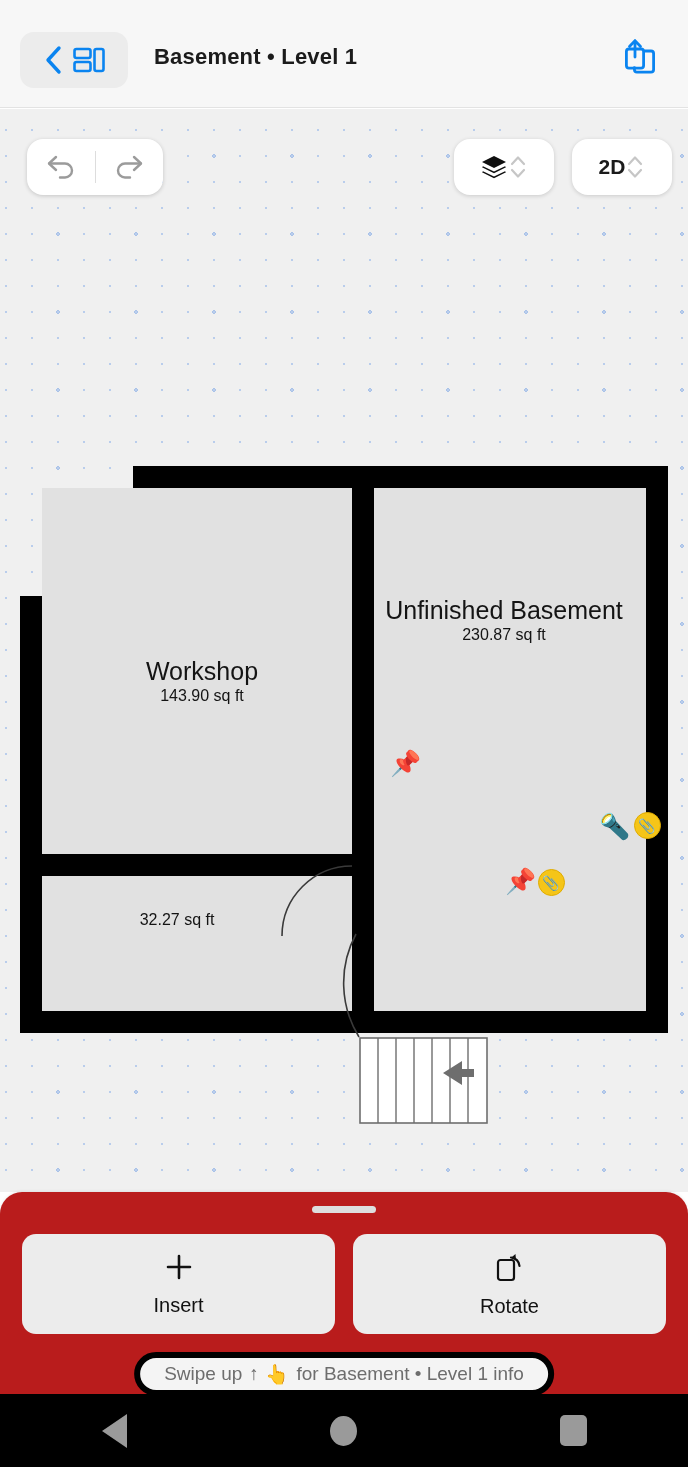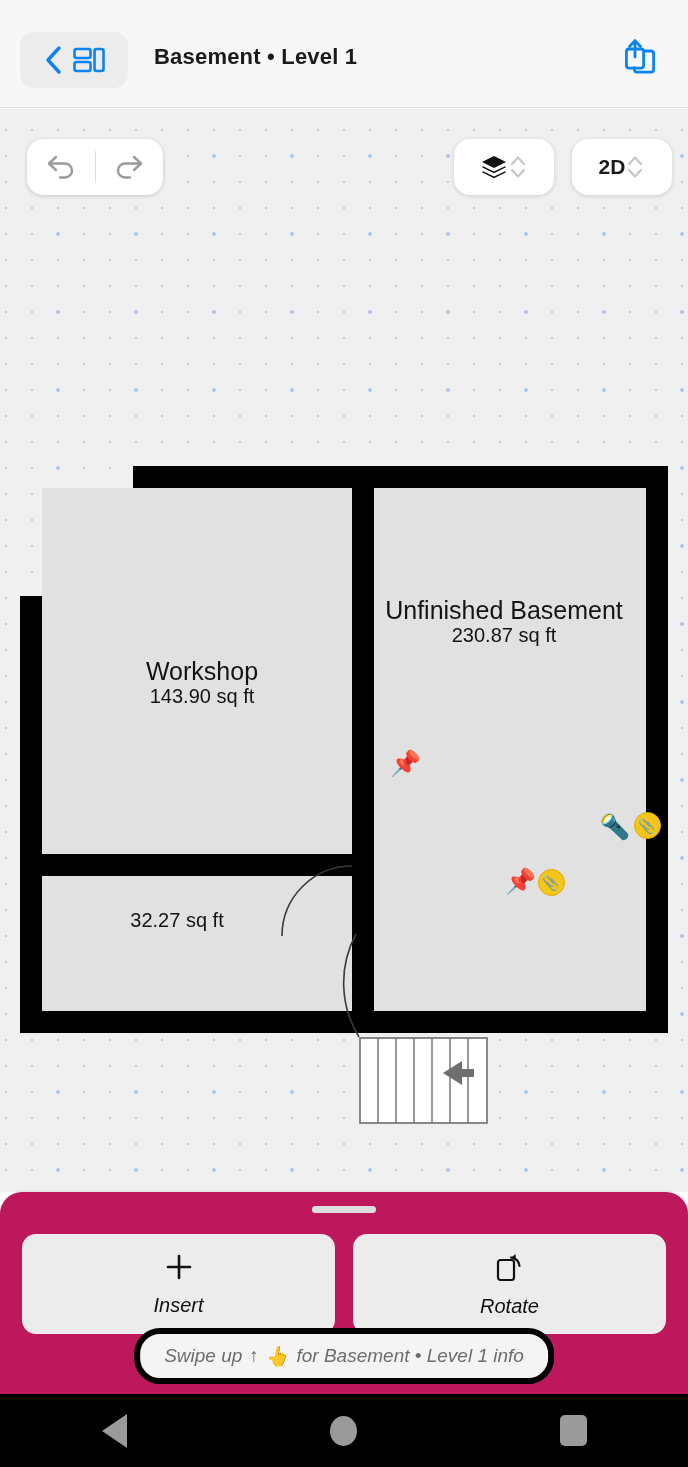--- a/index.html
+++ b/index.html
@@ -71,58 +71,57 @@
   #dim-ctrl { right: 16px; width: 100px; justify-content: center; }
   .dim-label { font-size: 21px; font-weight: bold; color: #1b1b1b; }
 
   
   .plan { position: absolute; left: 0; top: 0; width: 688px; height: 1083px; }
   .room-label {
     position: absolute; text-align: center; color: #141414;
     white-space: nowrap; pointer-events: none;
   }
   .room-label .name { font-size: 25px; line-height: 30px; }
-  .room-label .area { font-size: 20px; line-height: 20px; }
+  .room-label .area { font-size: 16px; line-height: 20px; }
 
   .marker { position: absolute; font-size: 25px; line-height: 1; }
   .badge {
     position: absolute; width: 27px; height: 27px;
     border-radius: 50%; background: #f5c518;
     border: 1.5px solid #e0ac00;
     display: flex; align-items: center; justify-content: center;
     font-size: 14px;
   }
 
   
   .sheet {
     position: absolute; left: 0; top: 1192px; width: 688px; height: 275px;
-    background: #be185d;
+    background: #b91c1c;
     border-top-left-radius: 22px; border-top-right-radius: 22px;
     box-shadow: 0 -1px 3px rgba(0,0,0,.07);
-    font-style: italic;
   }
   .grabber {
     position: absolute; left: 50%; top: 14px; transform: translateX(-50%);
     width: 64px; height: 7px; border-radius: 4px; background: #dedede;
   }
   .action-row {
     position: absolute; left: 22px; top: 42px;
     width: 644px; display: flex; gap: 18px;
   }
   .action-btn {
     flex: 1; height: 100px;
     background: #ececec; border-radius: 14px;
     display: flex; flex-direction: column;
     align-items: center; justify-content: center; gap: 12px;
   }
   .action-btn .lbl { font-size: 20px; color: #111111; }
 
   .swipe-pill {
-    position: absolute; left: 50%; top: 136px; transform: translateX(-50%);
-    height: 56px; padding: 0 24px;
+    position: absolute; left: 50%; top: 160px; transform: translateX(-50%);
+    height: 44px; padding: 0 24px;
     background: #f4f4f4; border: 6px solid #000000; border-radius: 26px;
     display: flex; align-items: center; justify-content: center; gap: 7px;
     white-space: nowrap;
   }
   .swipe-pill span { font-size: 19px; color: #6d6d6d; }
 
   
   .navbar {
     position: absolute; left: 0; top: 1394px; width: 688px; height: 73px;
     background: #000000;

